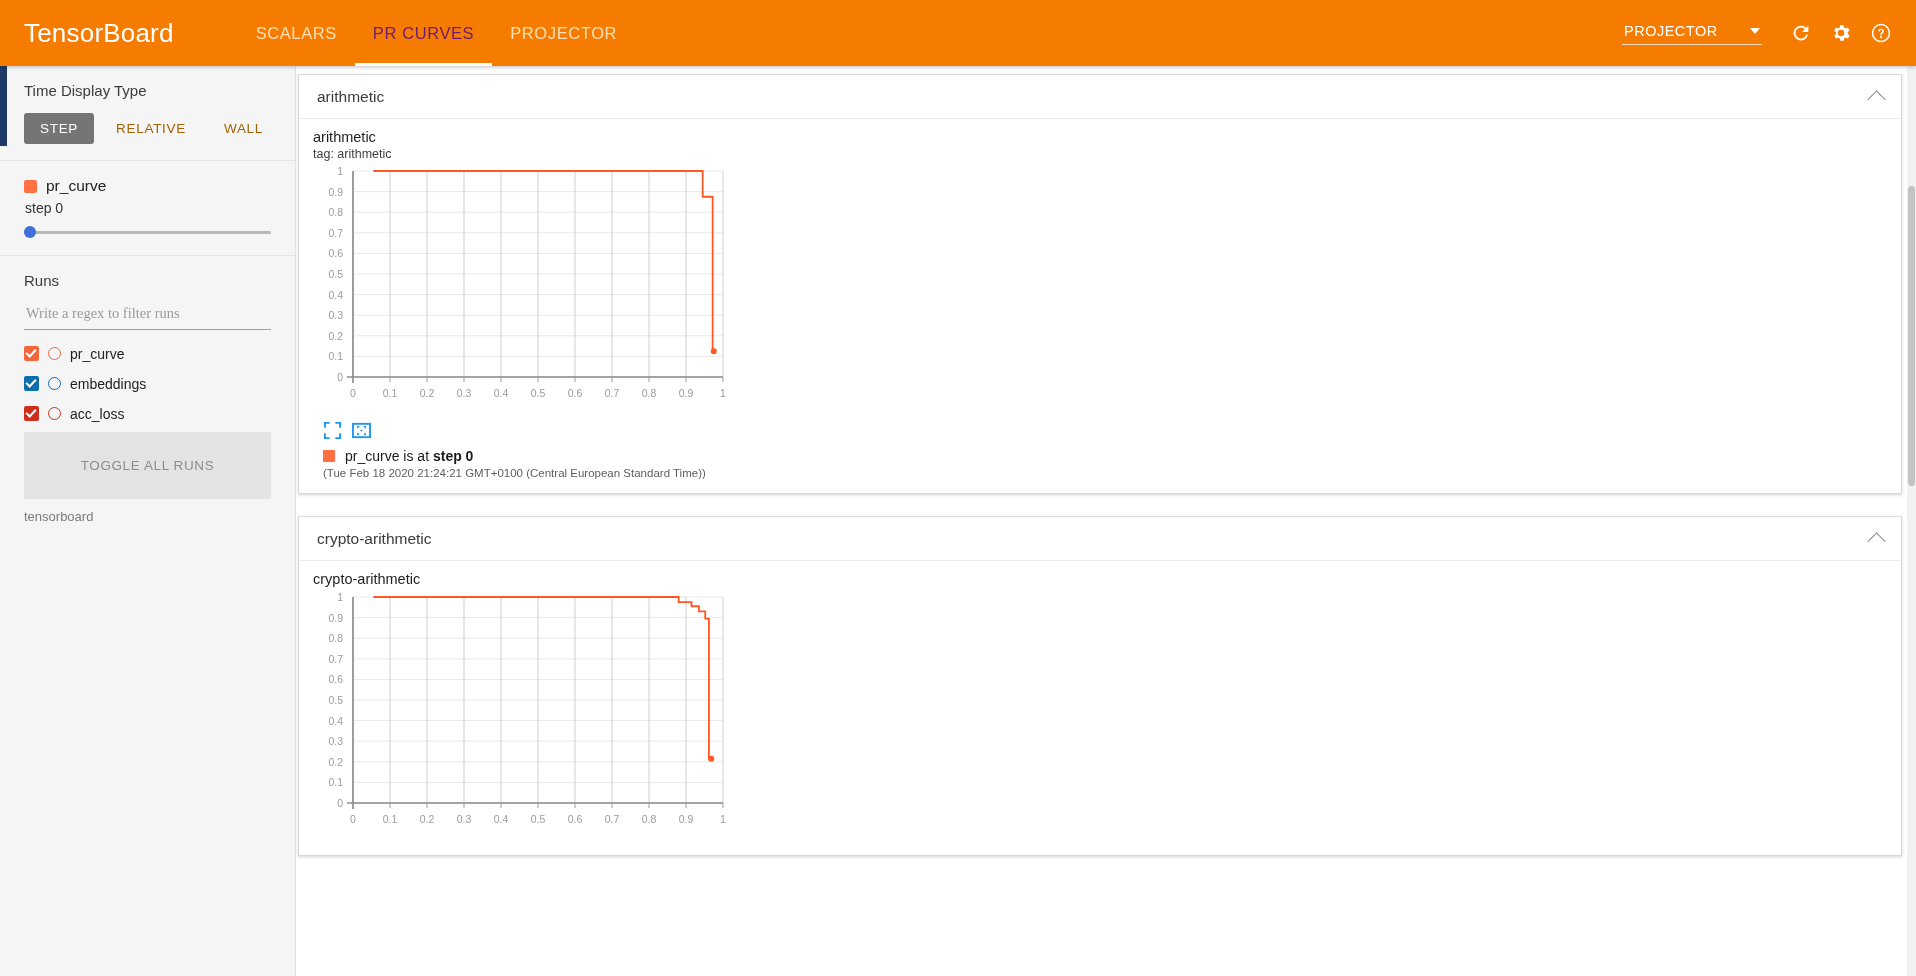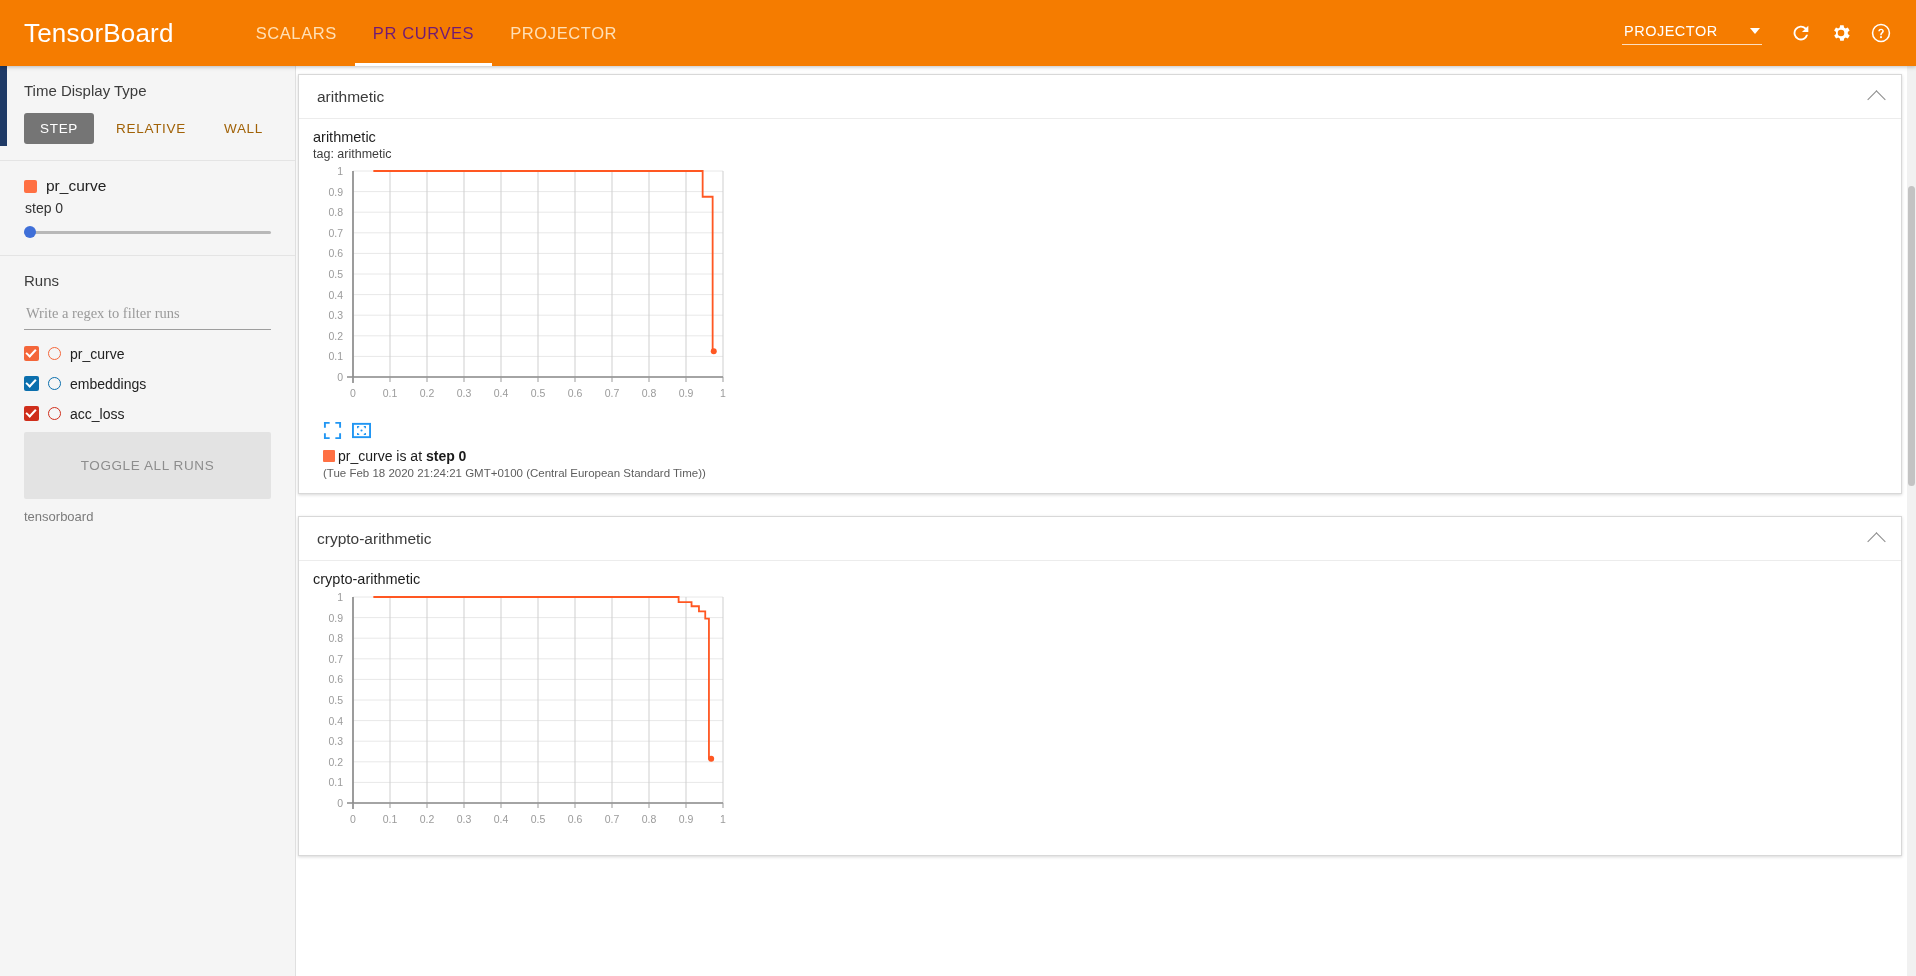--- a/index.html
+++ b/index.html
@@ -123,21 +123,21 @@
   .chev {
     margin-left:auto; width:13px; height:13px; border:solid #8a8a8a; border-width:0 1.7px 1.7px 0;
     transform:rotate(-135deg); margin-top:5px;
   }
   .card-body { padding:10px 0 14px 10px; background:#fff; }
   .chart-title { font-size:14.5px; color:#1e1e1e; padding-left:4px; }
   .chart-tag { font-size:12.5px; color:#3d3d3d; padding-left:4px; margin-top:2px; }
   .chart-wrap { position:relative; }
   .chart-btns { display:flex; gap:10px; padding:6px 0 0 14px; }
   .sq-btn { width:19px; height:19px; position:relative; cursor:pointer; }
-  .legend-line { display:flex; align-items:center; gap:3px; padding:8px 0 0 14px; }
+  .legend-line { display:flex; align-items:center; gap:10px; padding:8px 0 0 14px; }
   .legend-sw { width:12px; height:12px; background:#ff7043; border-radius:1px; }
   .legend-txt { font-size:14px; color:#1b1b1b; }
   .legend-txt b { font-weight:700; }
   .legend-sub { font-size:11.5px; color:#5e5e5e; padding:3px 0 0 14px; }
 
   
   .vscroll {
     position:absolute; right:0; top:0; width:9px; background:#f1f1f1;
   }
   .vscroll .thumb { position:absolute; left:1px; width:7px; background:#c3c3c3; border-radius:4px; }

